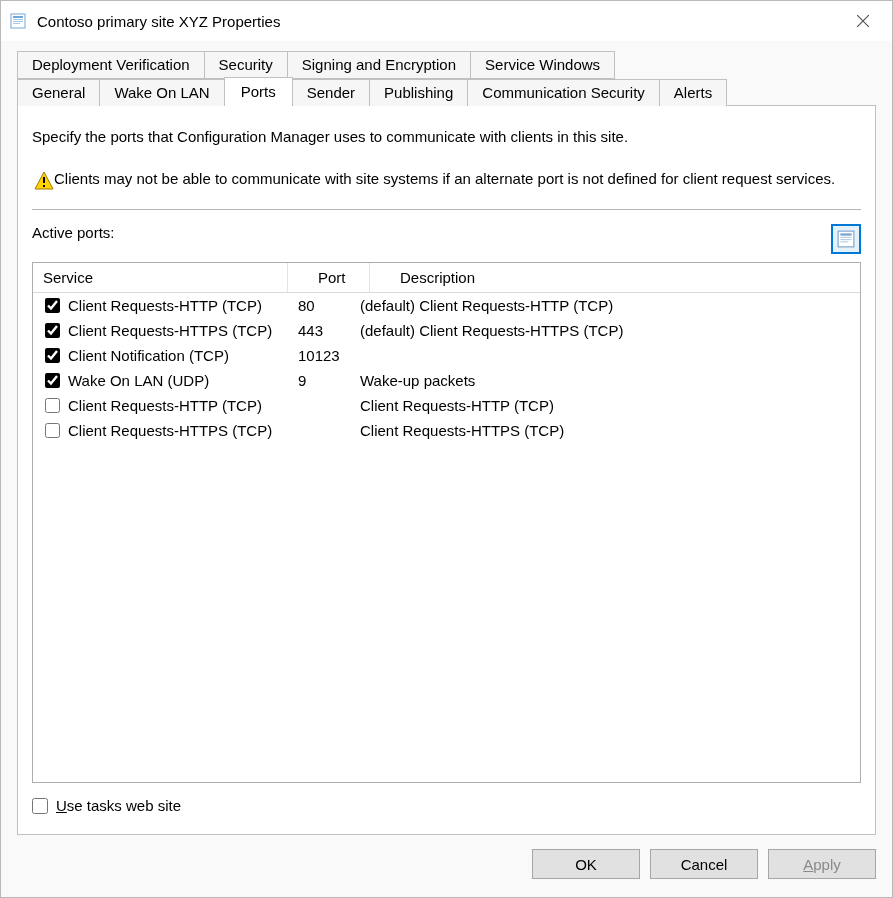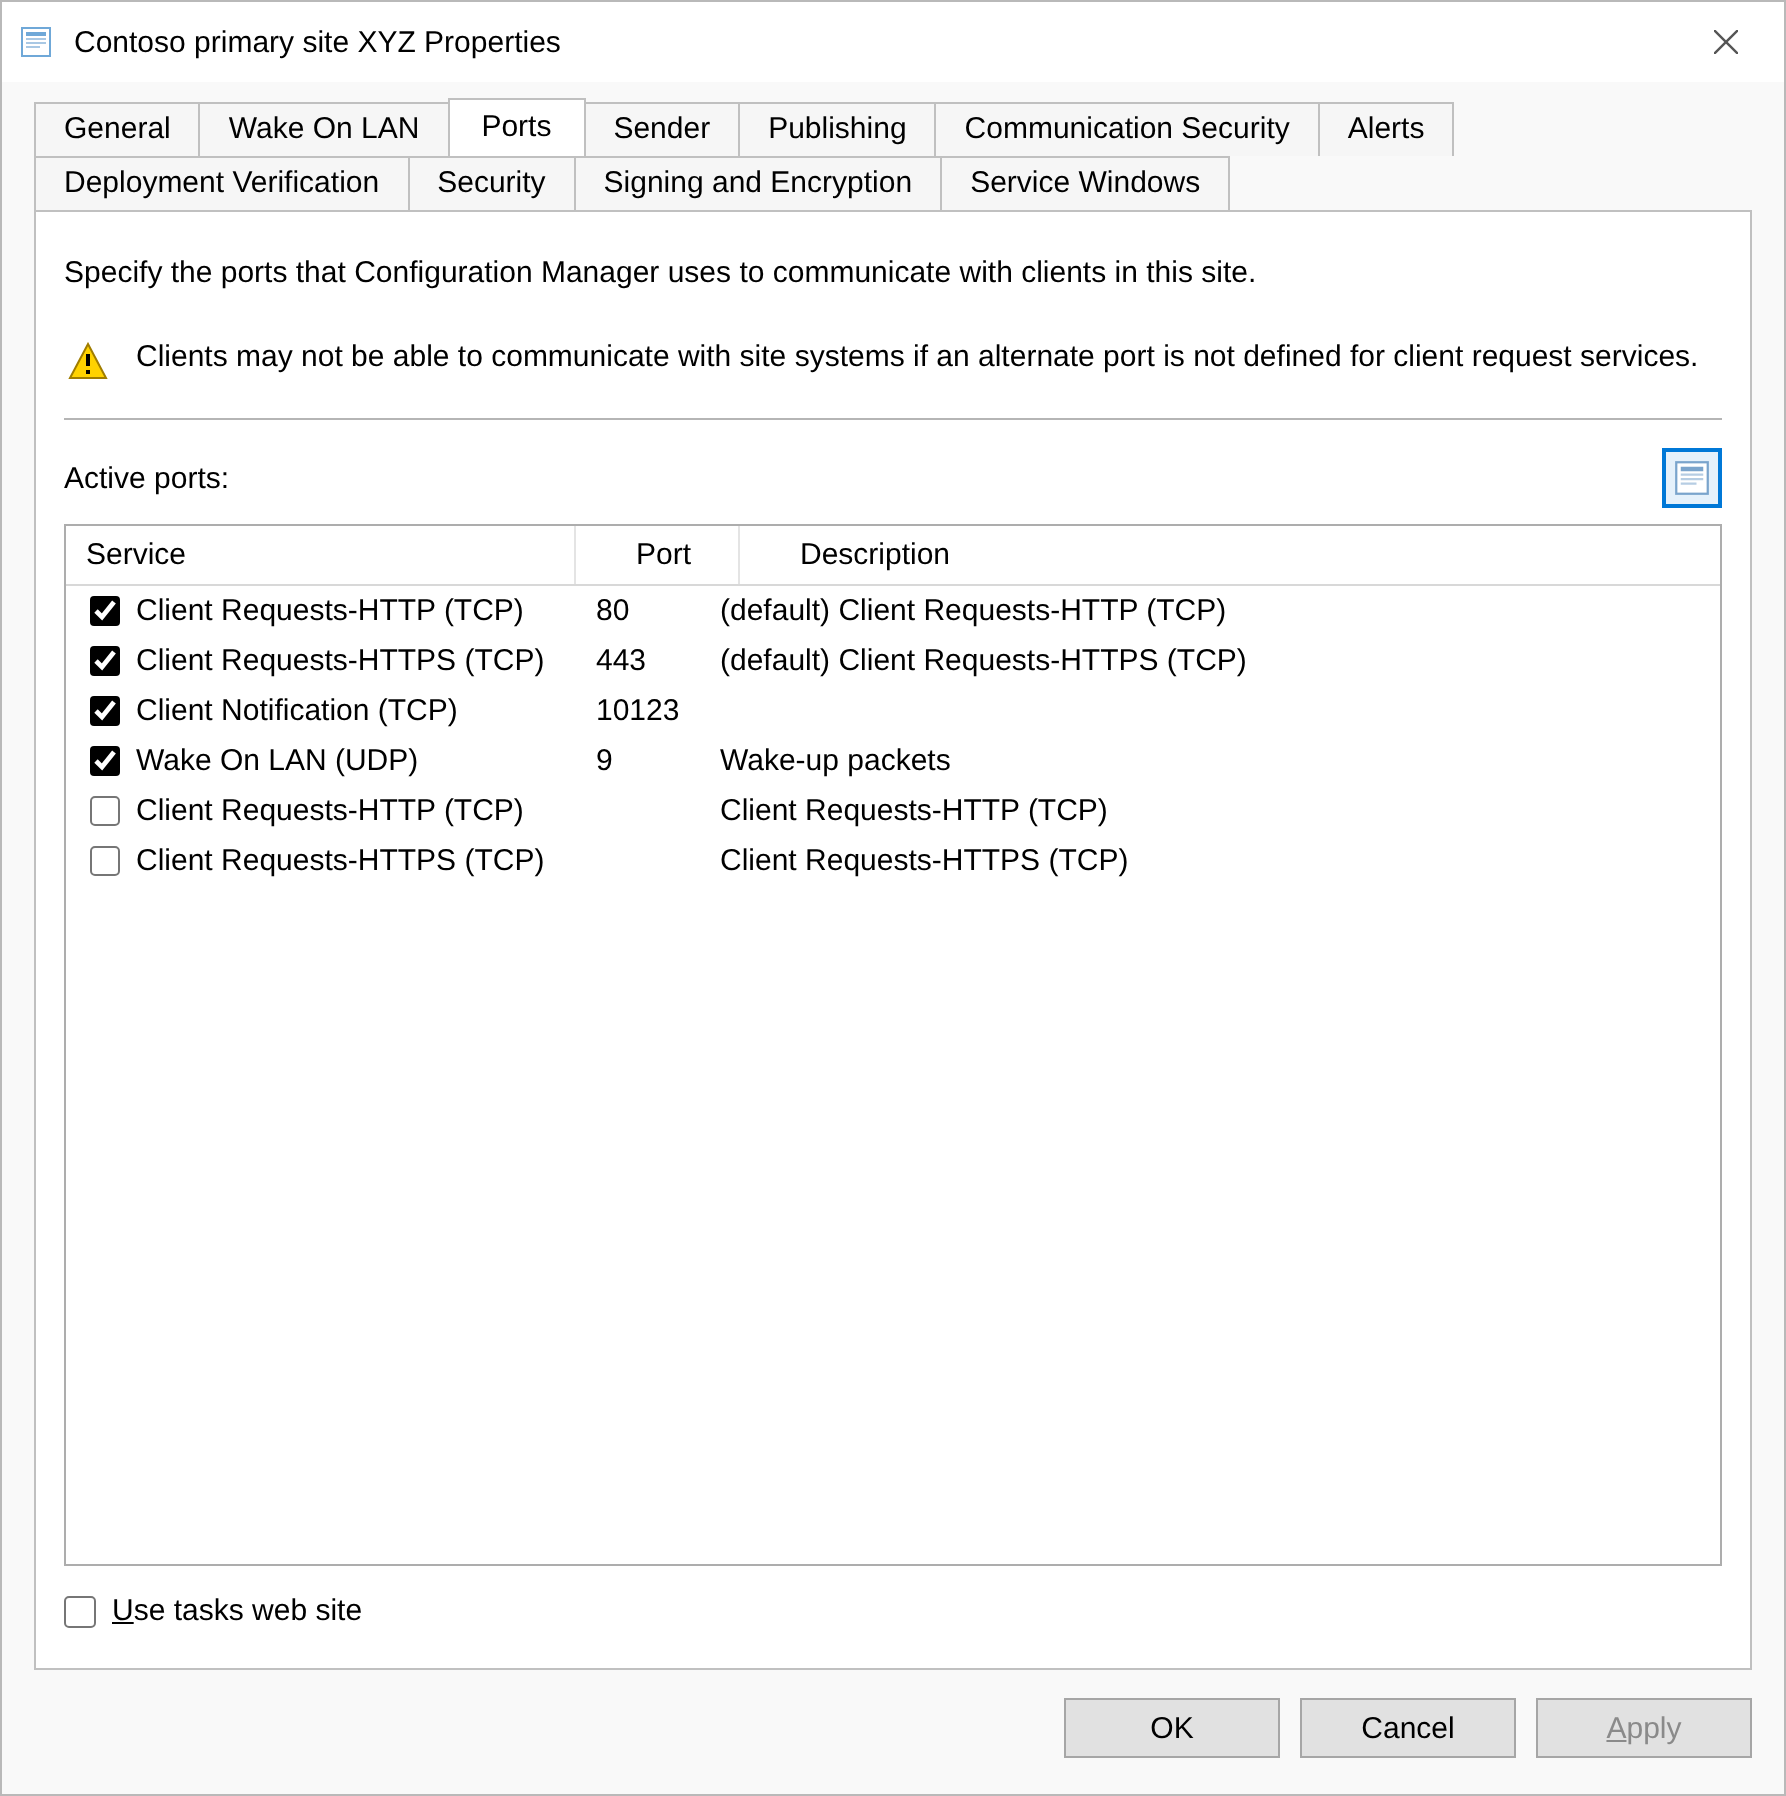--- a/index.html
+++ b/index.html
@@ -84,35 +84,35 @@
     padding: 5px 16px 6px 16px;
     margin-top:-2px;
   }
 
   .instruction {
     margin: 4px 0 22px 0;
     font-size:15px;
   }
   .warning-box {
     display:flex;
-    gap:14px;
+    gap:0;
     align-items:flex-start;
     padding: 2px 2px 18px 2px;
   }
   .warn-icon {
     width:20px;height:20px;flex:none;
     margin-top:2px;
   }
   .warning-text { font-size:15px; line-height:1.35; }
   .hr {
     border:none;border-top:1px solid #b5b5b5;
     margin:0 0 14px 0;
   }
   .active-ports-row {
-    display:flex;align-items:center;justify-content:space-between;
+    display:flex;align-items:flex-start;justify-content:space-between;
     margin-bottom:8px;
   }
   .active-ports-label { font-size:15px; }
   .props-btn {
     width:30px;height:30px;
     border:2px solid #0078d7;
     background:#e5f1fb;
     display:flex;align-items:center;justify-content:center;
     cursor:pointer;
   }
@@ -202,34 +202,34 @@
       <svg viewBox="0 0 10 10" width="12" height="12">
         <line x1="0" y1="0" x2="10" y2="10" stroke="currentColor" stroke-width="1"></line>
         <line x1="10" y1="0" x2="0" y2="10" stroke="currentColor" stroke-width="1"></line>
       </svg>
     </div>
   </div>
 
   <div class="dialog-body flex-grow">
 
     <div class="tabs flex-grow">
+      <div class="tabs-row row-top" id="tabs-row-top">
+          <div class="tab">Deployment Verification</div>
+          <div class="tab">Security</div>
+          <div class="tab">Signing and Encryption</div>
+          <div class="tab">Service Windows</div>
+        </div>
       <div class="tabs-row row-active" id="tabs-row-active">
           <div class="tab">General</div>
           <div class="tab">Wake On LAN</div>
           <div class="tab active">Ports</div>
           <div class="tab">Sender</div>
           <div class="tab">Publishing</div>
           <div class="tab">Communication Security</div>
           <div class="tab">Alerts</div>
-        </div>
-      <div class="tabs-row row-top" id="tabs-row-top">
-          <div class="tab">Deployment Verification</div>
-          <div class="tab">Security</div>
-          <div class="tab">Signing and Encryption</div>
-          <div class="tab">Service Windows</div>
         </div>
 
       <div class="tabs-page flex-grow">
 
         <div class="instruction">Specify the ports that Configuration Manager uses to communicate with clients in this site.</div>
 
         <div class="warning-box">
           <span class="warn-icon">
             <svg viewBox="0 0 20 20" width="20" height="20">
               <polygon points="10,1 19,18 1,18" fill="#ffd200" stroke="#a07d00" stroke-width="1"></polygon>

